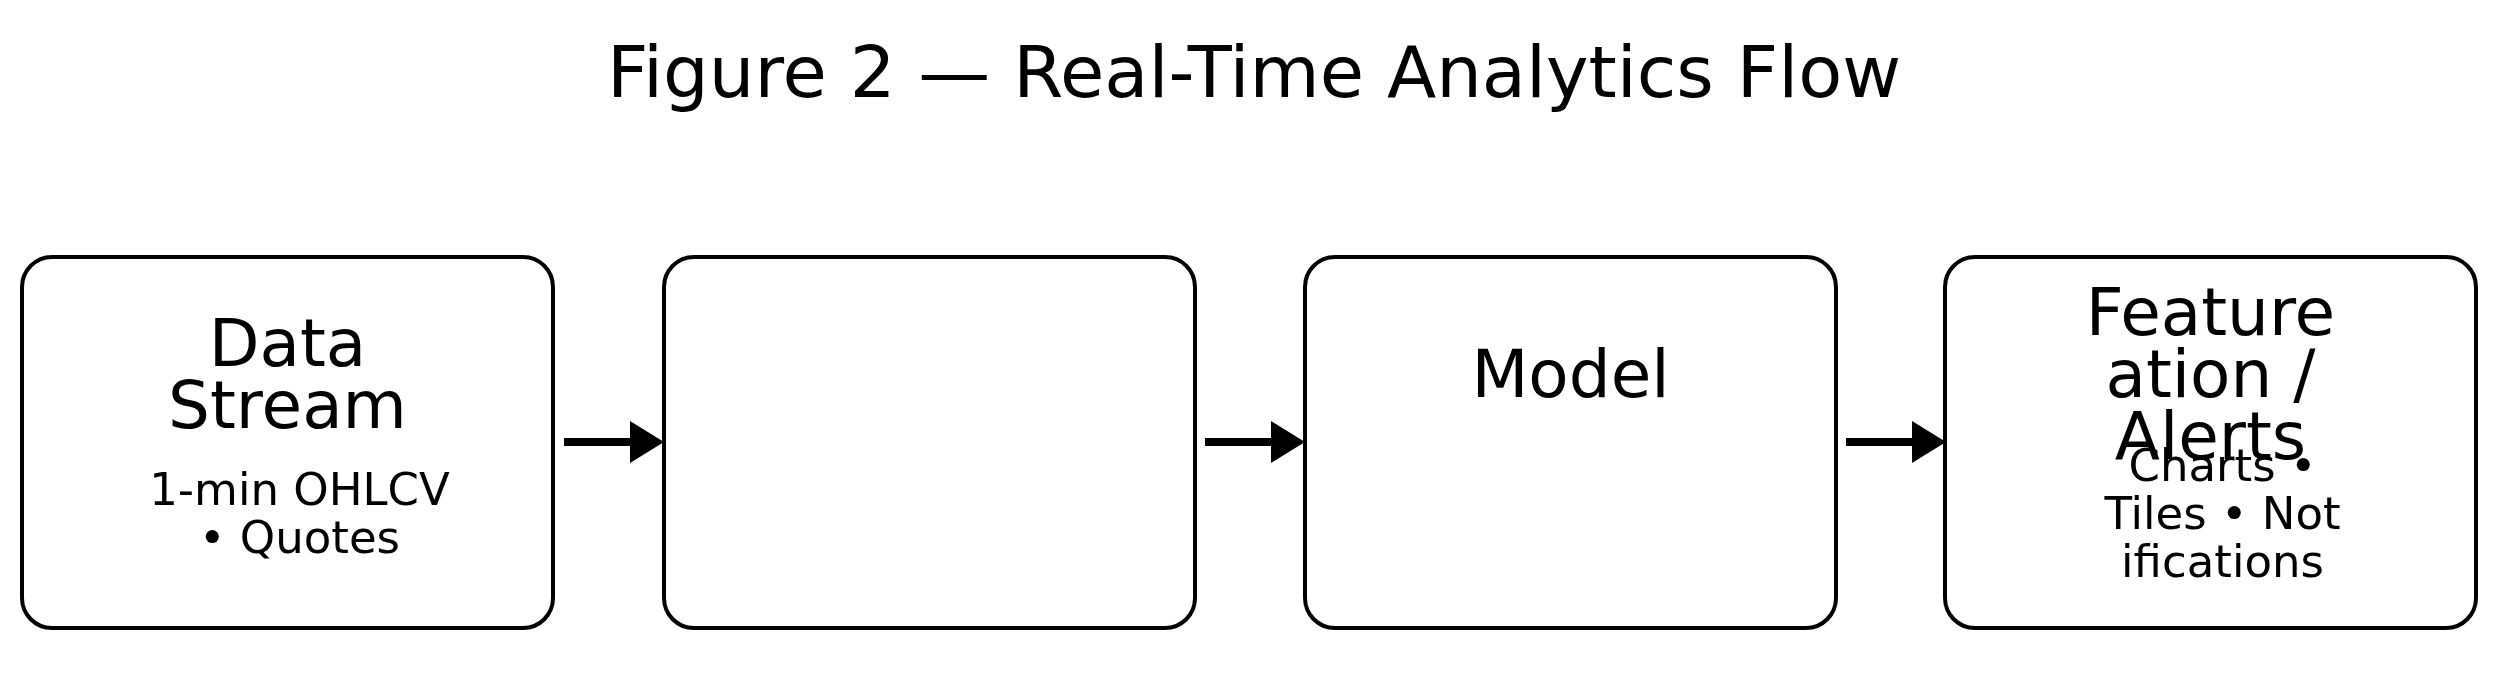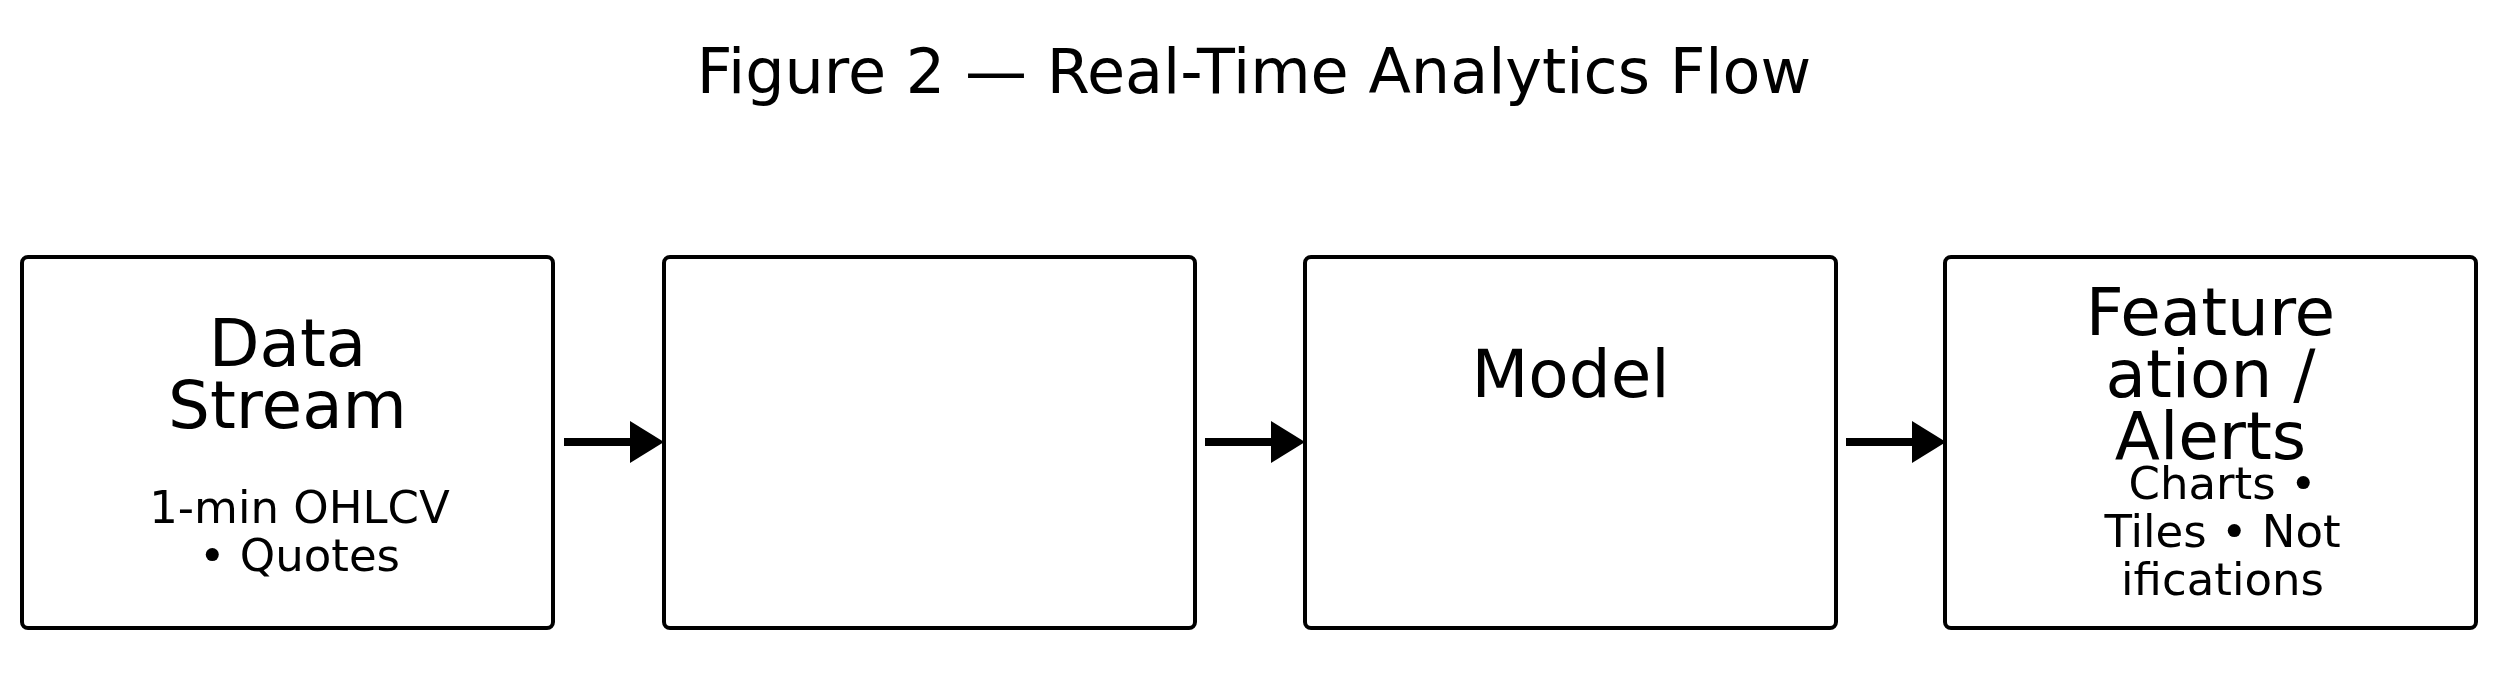--- a/index.html
+++ b/index.html
@@ -14,33 +14,33 @@
     overflow: hidden;
     font-family: "DejaVu Sans", sans-serif;
     color: #000000;
   }
   .figure-title {
     position: absolute;
     top: 24px;
     left: 0;
     width: 2508px;
     text-align: center;
-    font-size: 62px;
+    font-size: 72px;
     line-height: 96px;
     white-space: nowrap;
     color: #000000;
   }
   .node {
     position: absolute;
     top: 255px;
     width: 535px;
     height: 375px;
     box-sizing: border-box;
     border: 4px solid #000000;
-    border-radius: 8px;
+    border-radius: 32px;
     background: #ffffff;
   }
   .node-1 { left: 20px; }
   .node-2 { left: 662px; }
   .node-3 { left: 1303px; }
   .node-4 { left: 1943px; }
   .node-title {
     position: absolute;
     left: 0;
     right: 0;
@@ -48,21 +48,21 @@
     transform: translateY(-50%);
     text-align: center;
     font-size: 66px;
     line-height: 62px;
     white-space: pre-line;
   }
   .node-sub {
     position: absolute;
     left: 0;
     right: 0;
-    top: 273px;
+    top: 255px;
     transform: translateY(-50%);
     text-align: center;
     font-size: 45px;
     line-height: 48px;
     white-space: pre-line;
     padding-left: 24px;
   }
   .arrow {
     position: absolute;
     top: 420px;

